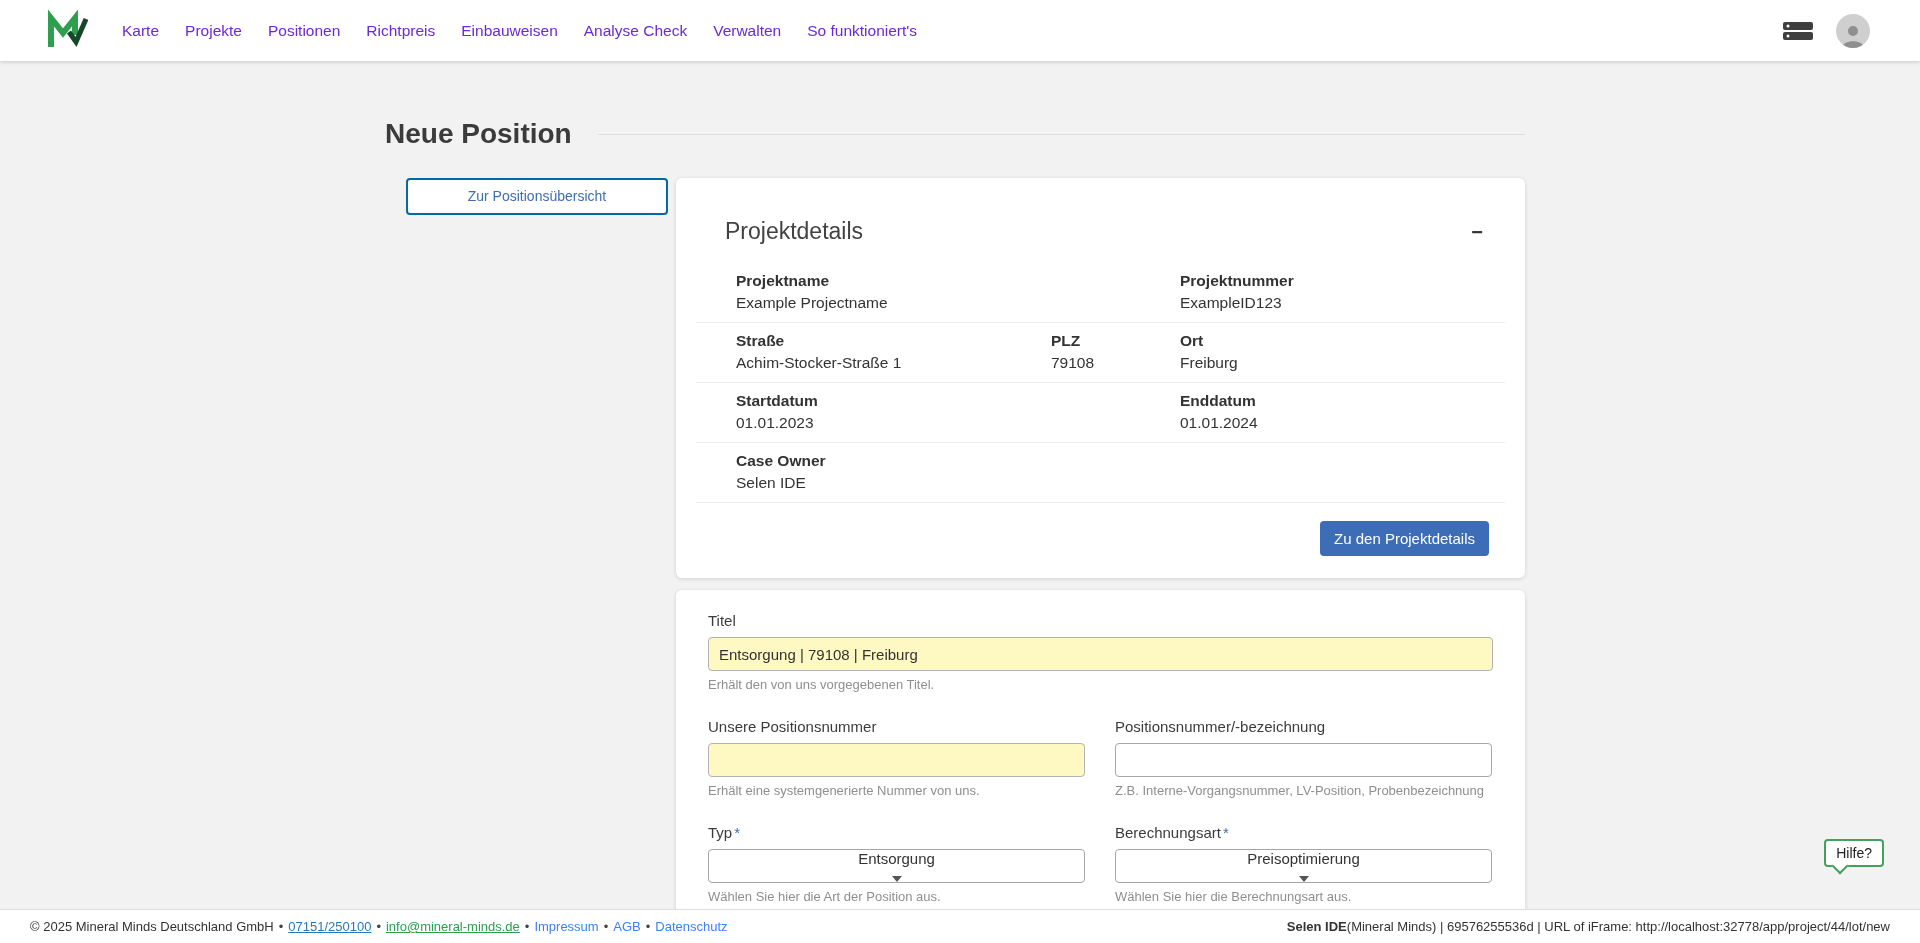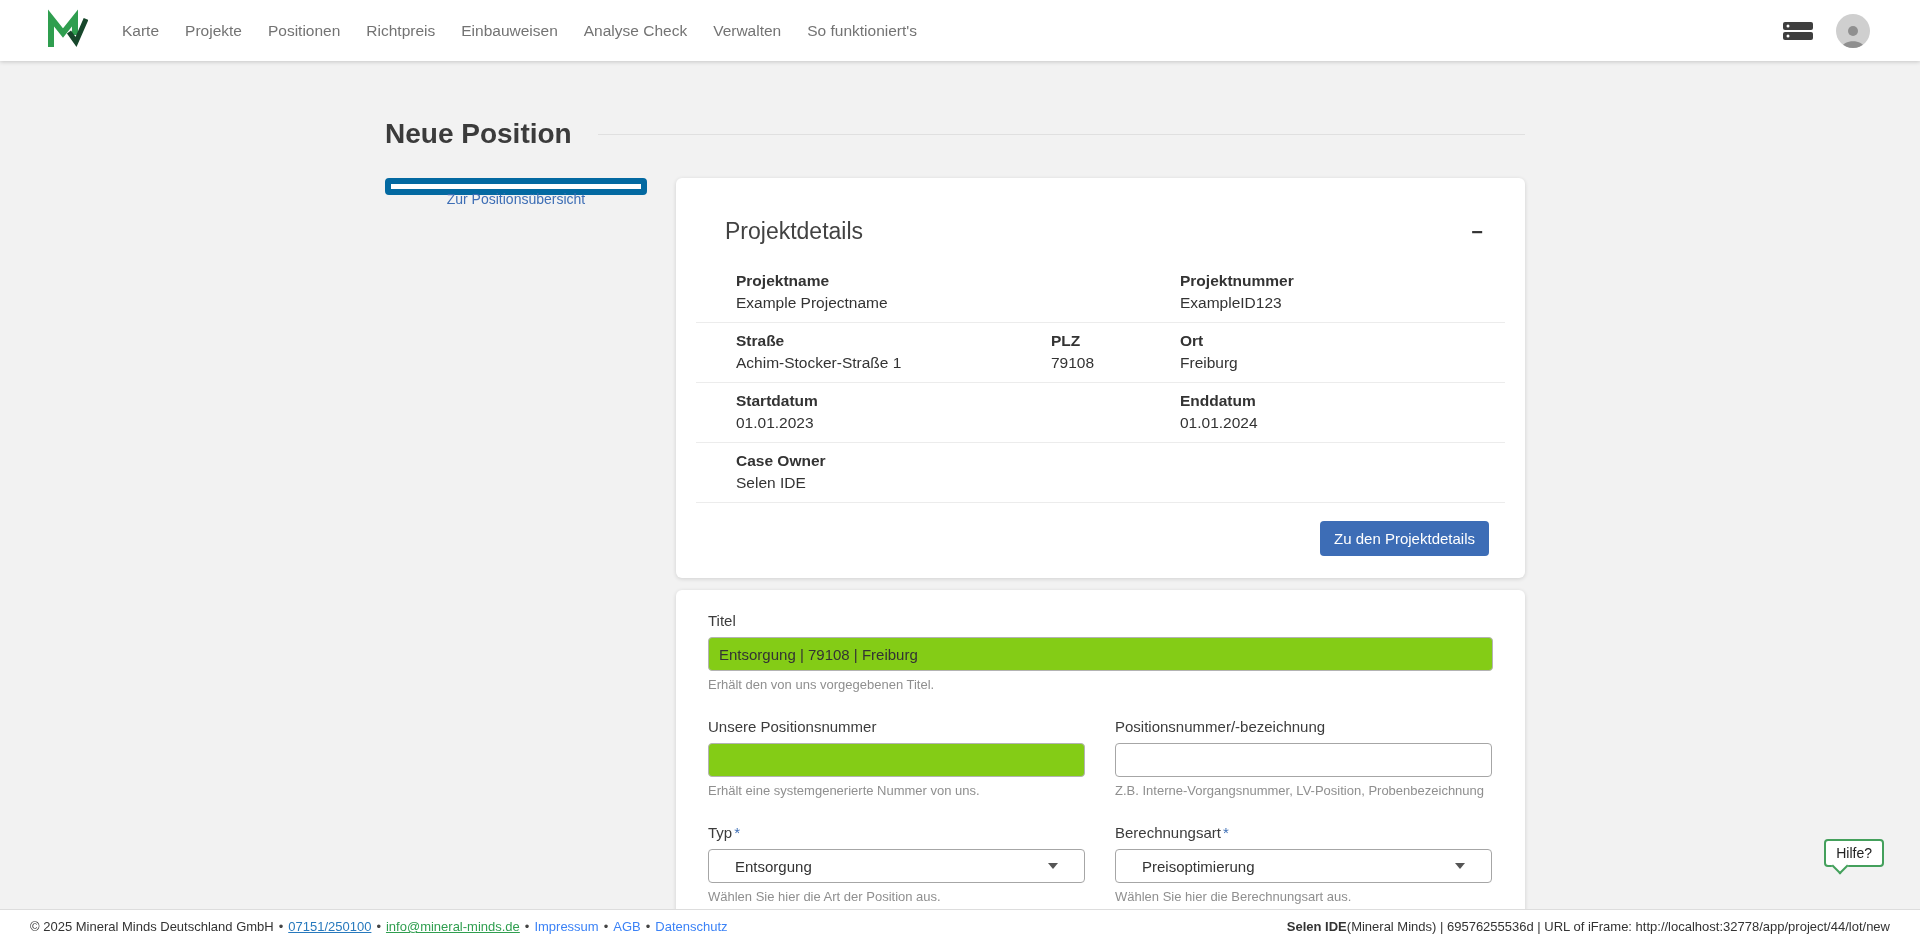--- a/index.html
+++ b/index.html
@@ -11,41 +11,41 @@
   }
 
   
   .topnav {
     position:fixed; top:0; left:0; right:0; height:61px;
     background:#fff; box-shadow:0 1px 4px rgba(0,0,0,.18);
     display:flex; align-items:center; z-index:50;
   }
   .logo { margin-left:44px; margin-right:34px; display:flex; align-items:center; cursor:pointer; }
   .nav-items { display:flex; align-items:center; gap:26px; }
-  .nav-item { font-size:15.5px; color:#737373; cursor:pointer; white-space:nowrap; }
+  .nav-item { font-size:15.5px; color:#6d28d9; cursor:pointer; white-space:nowrap; }
   .nav-right { margin-left:auto; display:flex; align-items:center; gap:22px; padding-right:50px; }
   .server-icon { width:32px; height:24px; display:block; cursor:pointer; }
   .avatar { width:34px; height:34px; border-radius:50%; background:#cfcfcf; overflow:hidden; cursor:pointer; display:flex; align-items:flex-end; justify-content:center; }
 
   
   .main { position:absolute; top:61px; left:0; right:0; bottom:0; overflow:hidden; }
   .content { width:1140px; margin-left:385px; padding-top:57px; }
 
   .title-row { display:flex; align-items:center; }
   .page-title { margin:0; font-size:28px; font-weight:bold; color:#3b3b3b; }
   .title-rule { flex:1; height:1px; background:#e0e0e0; margin-left:26px; }
 
   .columns { display:flex; margin-top:28px; align-items:flex-start; }
   .left-col { width:262px; margin-right:29px; flex:none; }
   .right-col { flex:1; }
 
   .btn-outline {
-    display:block; width:262px; height:17px; line-height:29px; text-align:center;
-    border:6px solid #0369a1; color:#3d6eb5; background:#fff;
-    border-radius:4px; font-size:14px; cursor:pointer; font-family:inherit;
+    display:block; width:262px; height:37px; line-height:29px; text-align:center;
+    border:2px solid #0369a1; color:#3d6eb5; background:#fff;
+    border-radius:4px; font-size:14px; cursor:pointer; font-family:inherit;margin-left:21px;
   }
 
   .card { background:#fff; border-radius:6px; box-shadow:0 1px 4px rgba(0,0,0,.14); }
 
   
   .pd-card { padding:36px 20px 20px; margin-bottom:12px; }
   .pd-header { display:flex; align-items:center; padding:4px 16px 18px 29px; }
   .pd-title { font-size:23px; font-weight:400; color:#424242; }
   .pd-collapse { margin-left:auto; font-size:20px; font-weight:bold; color:#333; cursor:pointer; background:none; border:none; line-height:1; padding:2px 6px; font-family:inherit; }
   .pd-row { display:grid; grid-template-columns:315px 129px 1fr; padding:9px 0 10px 40px; border-bottom:1px solid #ececec; }
@@ -61,28 +61,28 @@
 
   
   .form-card { padding:22px 32px 60px; }
   .form-section { margin-bottom:26px; }
   .form-label { display:block; font-size:15px; color:#3c3c3c; margin-bottom:8px; }
   .required { color:#3d6eb5; margin-left:2px; }
   .input {
     width:100%; height:34px; border:1px solid #a6a6a6; border-radius:4px;
     font-size:15px; padding:0 10px; background:#fff; color:#333; font-family:inherit;
   }
-  .input:disabled, .input.disabled { background:#84cc16; border-color:#b3b3b3; color:#333; }
+  .input:disabled, .input.disabled { background:#fef9c3; border-color:#b3b3b3; color:#333; }
   .helper { font-size:13px; color:#8f8f8f; margin-top:6px; }
   .two-col { display:flex; gap:30px; }
   .col { width:377px; flex:none; }
   .select {
     display:flex; align-items:center; justify-content:space-between;
     height:34px; border:1px solid #a6a6a6; border-radius:4px;
-    padding:0 26px; background:#fff; cursor:pointer;
+    padding:0 10px; background:#fff; cursor:pointer;flex-direction:column;
   }
   .select-value { font-size:15px; color:#333; }
   .caret { width:0; height:0; border-left:5px solid transparent; border-right:5px solid transparent; border-top:6px solid #555; }
 
   
   .help-bubble {
     position:fixed; right:36px; bottom:76px; z-index:70;
     background:#fff; border:2px solid #44a05c; border-radius:4px;
     padding:4px 10px; font-size:14px; color:#222; cursor:pointer; font-family:inherit;
   }

